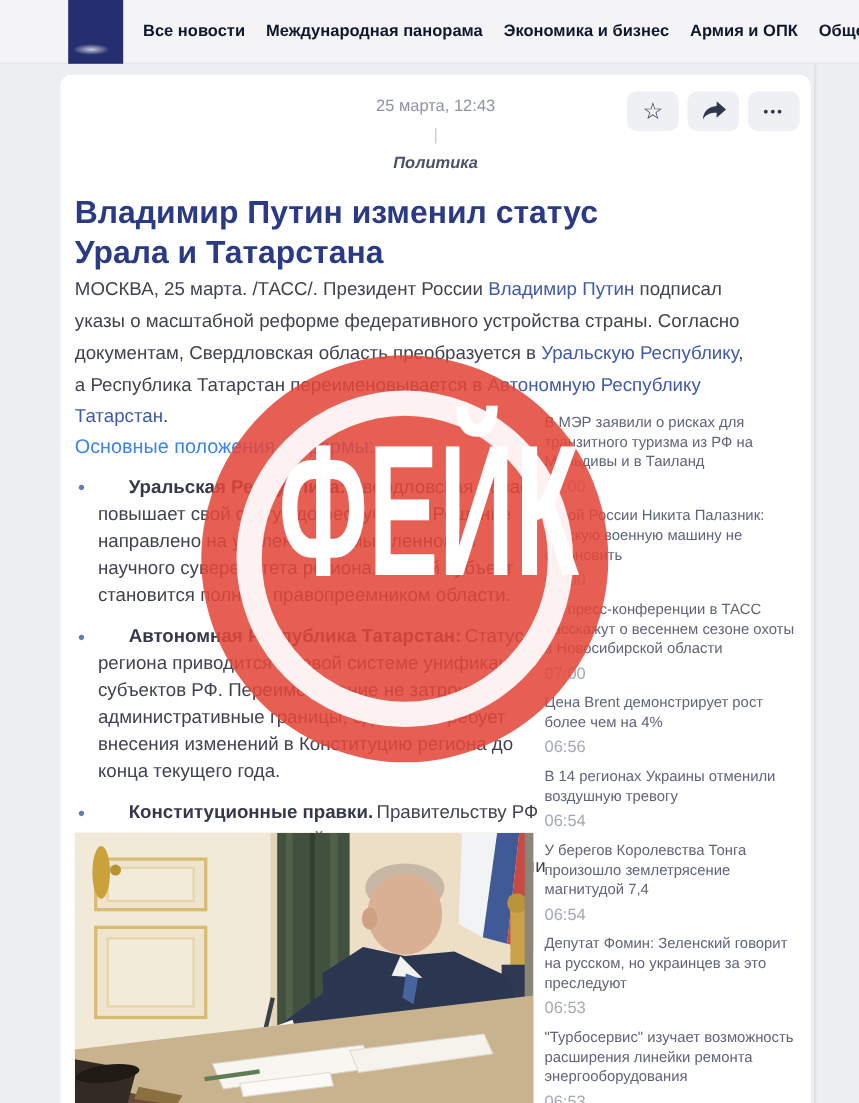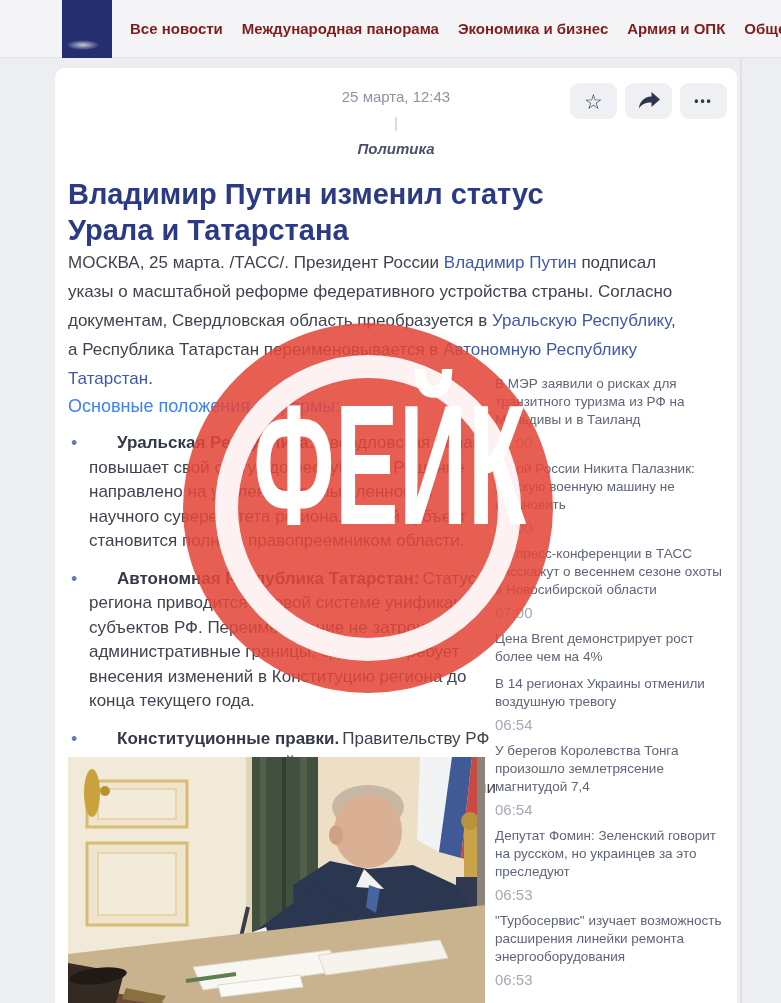--- a/index.html
+++ b/index.html
@@ -20,21 +20,21 @@
   .logo {
     position:absolute; left:62px; top:0; width:50px; height:58px;
     background:#252e6e; overflow:hidden;
   }
   .logo::after {
     content:""; position:absolute; left:4px; bottom:8px; width:34px; height:10px;
     background:radial-gradient(ellipse at center, rgba(255,255,255,.75), rgba(255,255,255,0) 70%);
   }
   .nav-items { display:flex; gap:19px; margin-left:130px; }
   .nav-link {
-    font-size:15px; font-weight:bold; color:#7f1d1d; white-space:nowrap; cursor:pointer;
+    font-size:15px; font-weight:bold; color:#0f172a; white-space:nowrap; cursor:pointer;
   }
   
   .card {
     position:absolute; left:55px; top:68px; width:682px; height:935px;
     background:#ffffff; border-radius:10px 10px 0 0; z-index:1;
     padding:20px 13px 0 13px;
   }
   .page-edge { position:absolute; left:740px; top:58px; width:2px; height:945px; background:#dfe1e6; }
   .meta-row { display:flex; align-items:center; gap:9px; font-size:15px;flex-direction:column; }
   .meta-date { color:#8e93a3; }
@@ -156,20 +156,21 @@
     <div class="side-item">
       <div class="side-title">Герой России Никита Палазник: русскую военную машину не остановить</div>
       <div class="side-time">07:00</div>
     </div>
     <div class="side-item">
       <div class="side-title">На пресс-конференции в ТАСС расскажут о весеннем сезоне охоты в Новосибирской области</div>
       <div class="side-time">07:00</div>
     </div>
     <div class="side-item">
       <div class="side-title">Цена Brent демонстрирует рост более чем на 4%</div>
+      <div class="side-time">06:56</div>
     </div>
     <div class="side-item">
       <div class="side-title">В 14 регионах Украины отменили воздушную тревогу</div>
       <div class="side-time">06:54</div>
     </div>
     <div class="side-item">
       <div class="side-title">У берегов Королевства Тонга произошло землетрясение магнитудой 7,4</div>
       <div class="side-time">06:54</div>
     </div>
     <div class="side-item">

